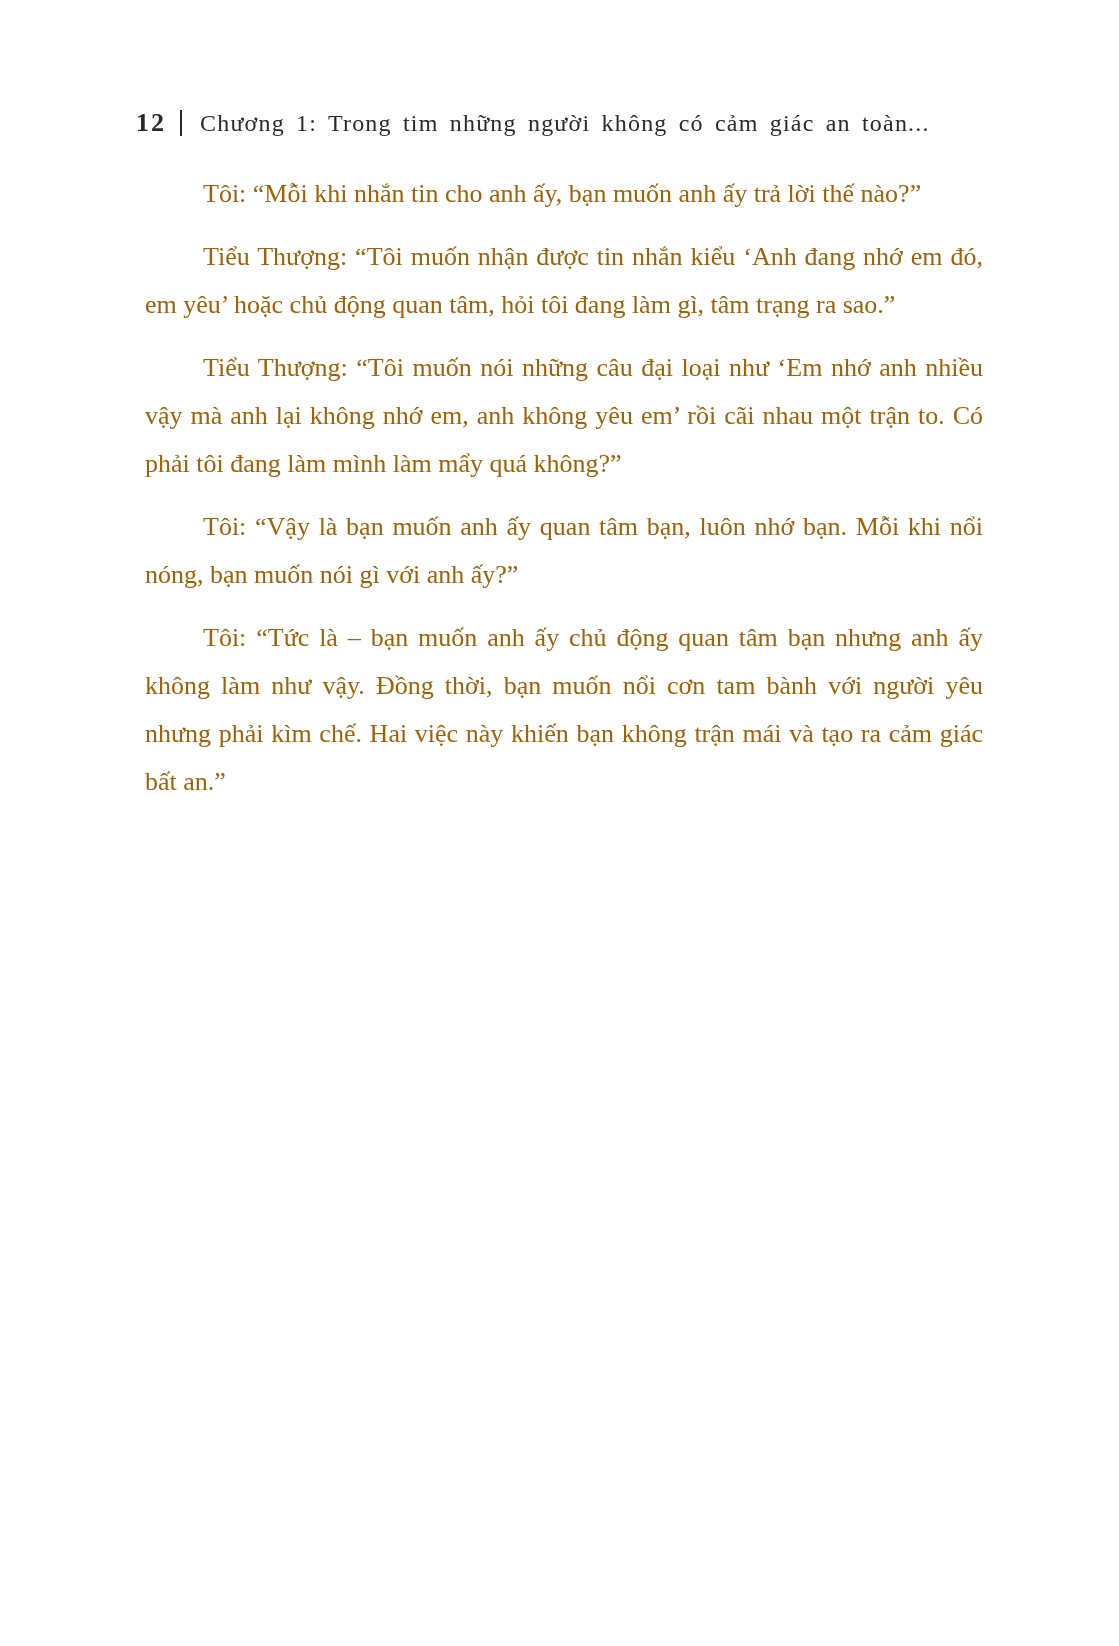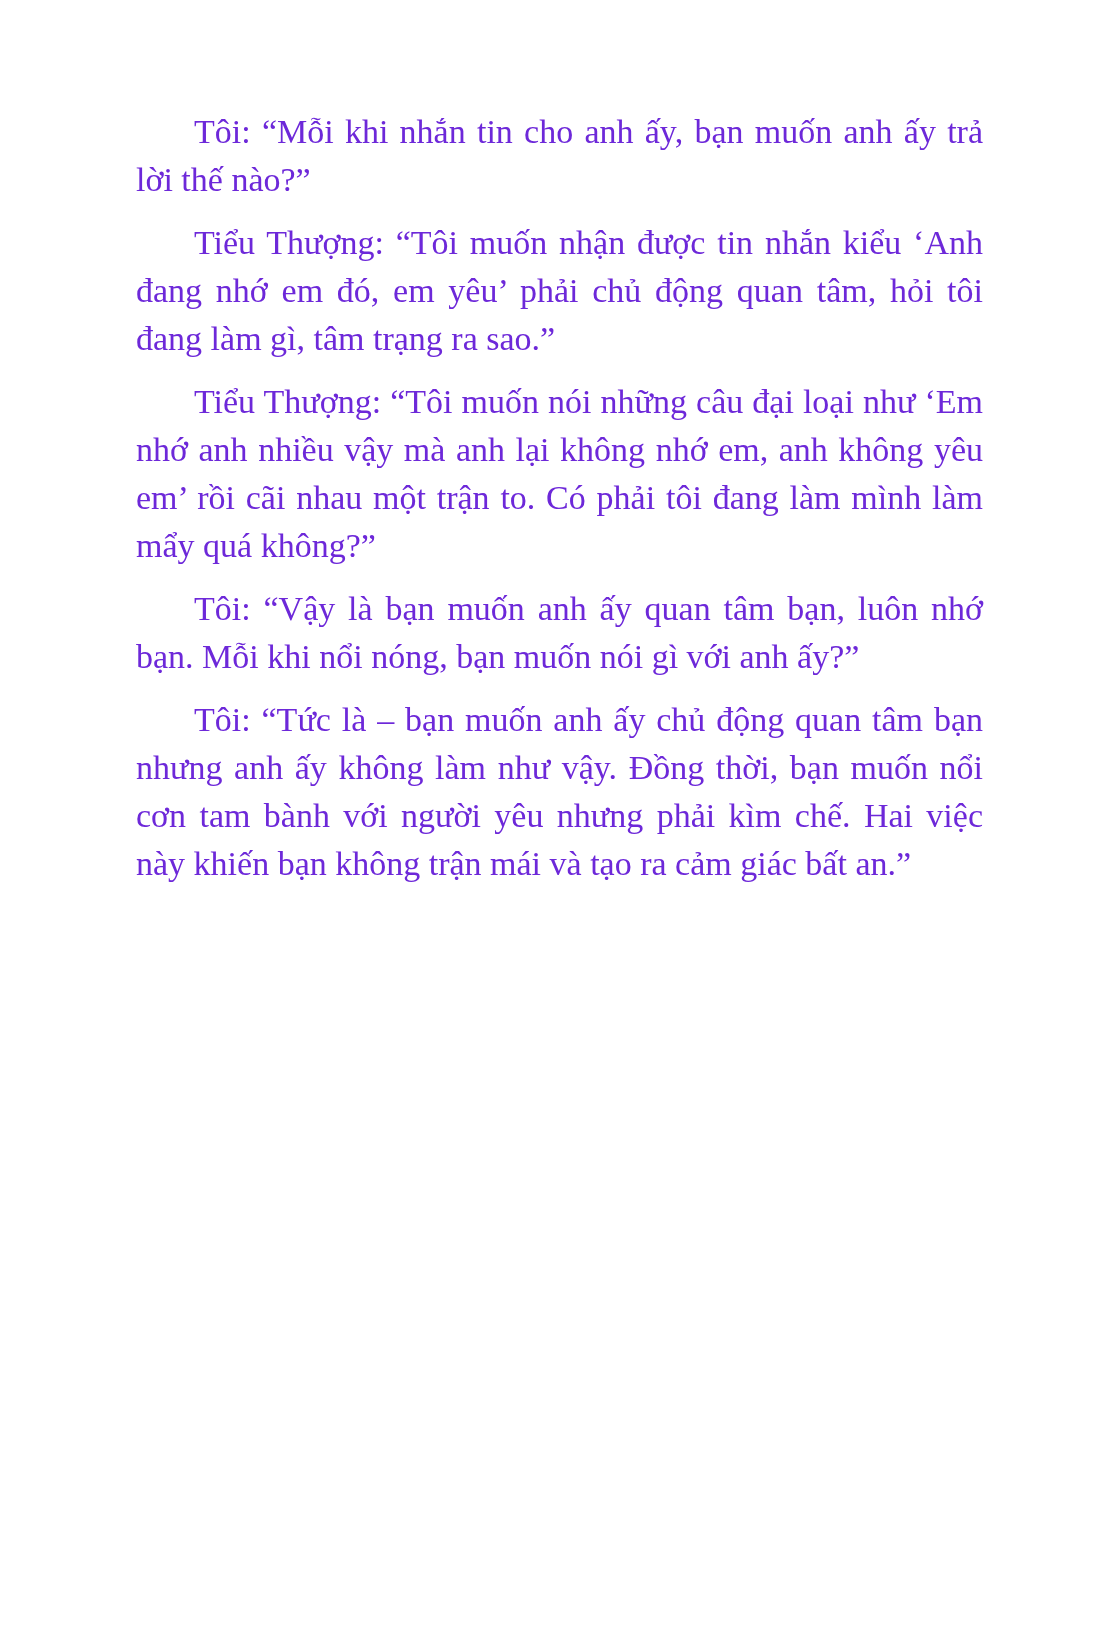--- a/index.html
+++ b/index.html
@@ -35,35 +35,40 @@
     border-left: 2px solid #2a2a2a;
     margin: 0 18px 0 14px;
     align-self: center;
   }
   .running-head {
     font-size: 24px;
     letter-spacing: 1.2px;
     word-spacing: 4px;
   }
   .body-text p {
-    font-size: 34px;
+    font-size: 26px;
     line-height: 48px;
     text-align: justify;
     text-indent: 58px;
-    margin: 0 0 15px 0;
-    color: #6d28d9;
+    margin: 0 0 15px 9px;
+    color: #a16207;
   }
 </style>
 </head>
 <body>
 
 <div class="page">
 
+  <div class="running-header">
+    <span class="page-num">12</span>
+    <span class="header-divider"></span>
+    <span class="running-head">Chương 1: Trong tim những người không có cảm giác an toàn...</span>
+  </div>
 
   <div class="body-text">
     <p>Tôi: “Mỗi khi nhắn tin cho anh ấy, bạn muốn anh ấy trả lời thế nào?”</p>
-    <p>Tiểu Thượng: “Tôi muốn nhận được tin nhắn kiểu ‘Anh đang nhớ em đó, em yêu’ phải chủ động quan tâm, hỏi tôi đang làm gì, tâm trạng ra sao.”</p>
+    <p>Tiểu Thượng: “Tôi muốn nhận được tin nhắn kiểu ‘Anh đang nhớ em đó, em yêu’ hoặc chủ động quan tâm, hỏi tôi đang làm gì, tâm trạng ra sao.”</p>
     <p>Tiểu Thượng: “Tôi muốn nói những câu đại loại như ‘Em nhớ anh nhiều vậy mà anh lại không nhớ em, anh không yêu em’ rồi cãi nhau một trận to. Có phải tôi đang làm mình làm mẩy quá không?”</p>
     <p>Tôi: “Vậy là bạn muốn anh ấy quan tâm bạn, luôn nhớ bạn. Mỗi khi nổi nóng, bạn muốn nói gì với anh ấy?”</p>
     <p>Tôi: “Tức là – bạn muốn anh ấy chủ động quan tâm bạn nhưng anh ấy không làm như vậy. Đồng thời, bạn muốn nổi cơn tam bành với người yêu nhưng phải kìm chế. Hai việc này khiến bạn không trận mái và tạo ra cảm giác bất an.”</p>
   </div>
 
 </div>
 
 </body></html>

